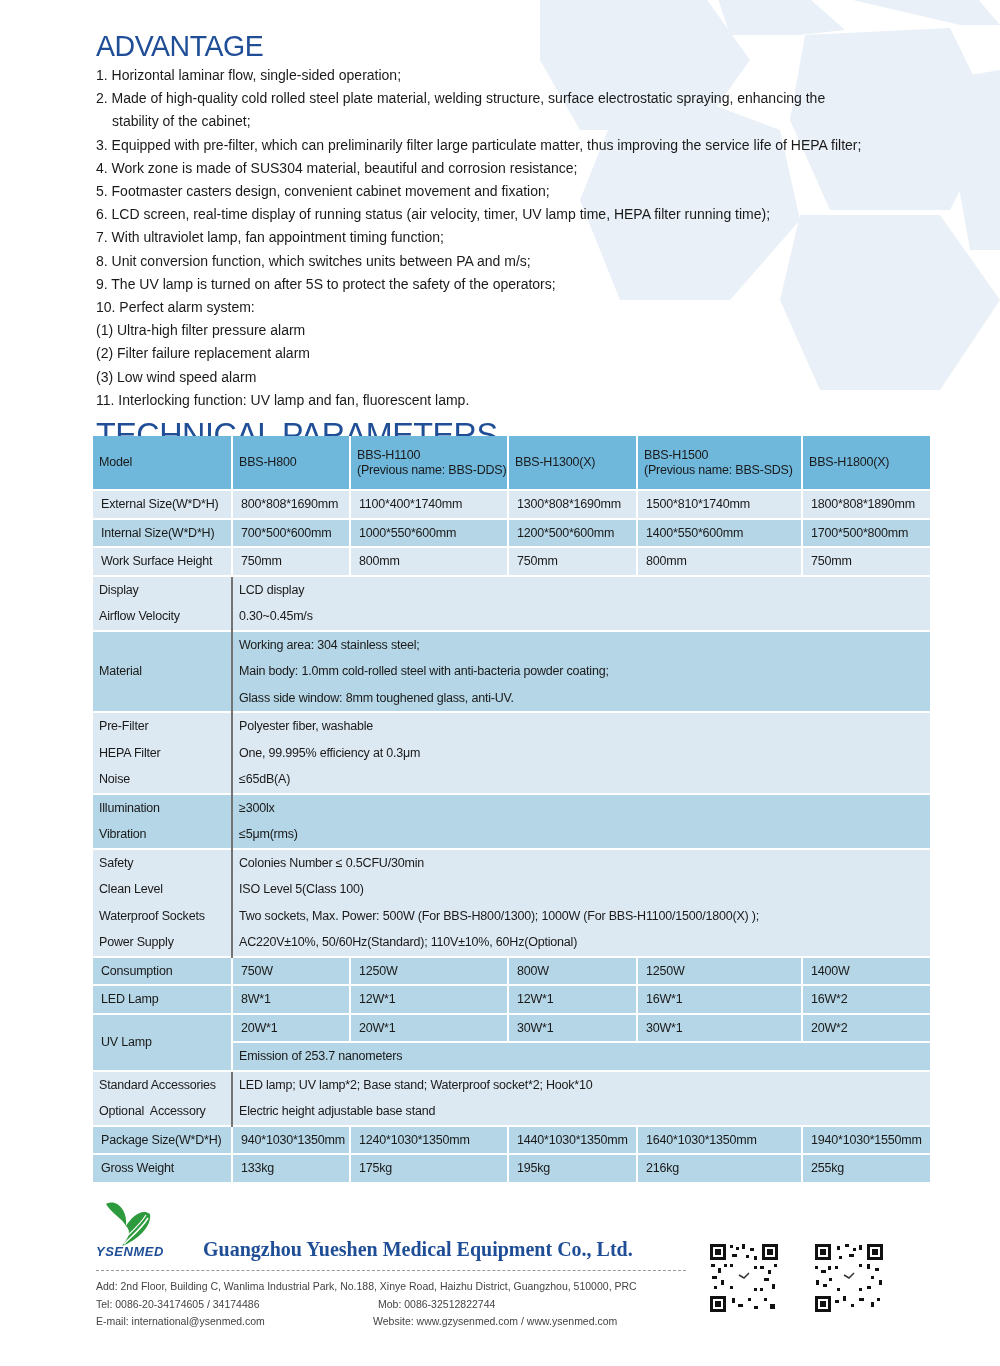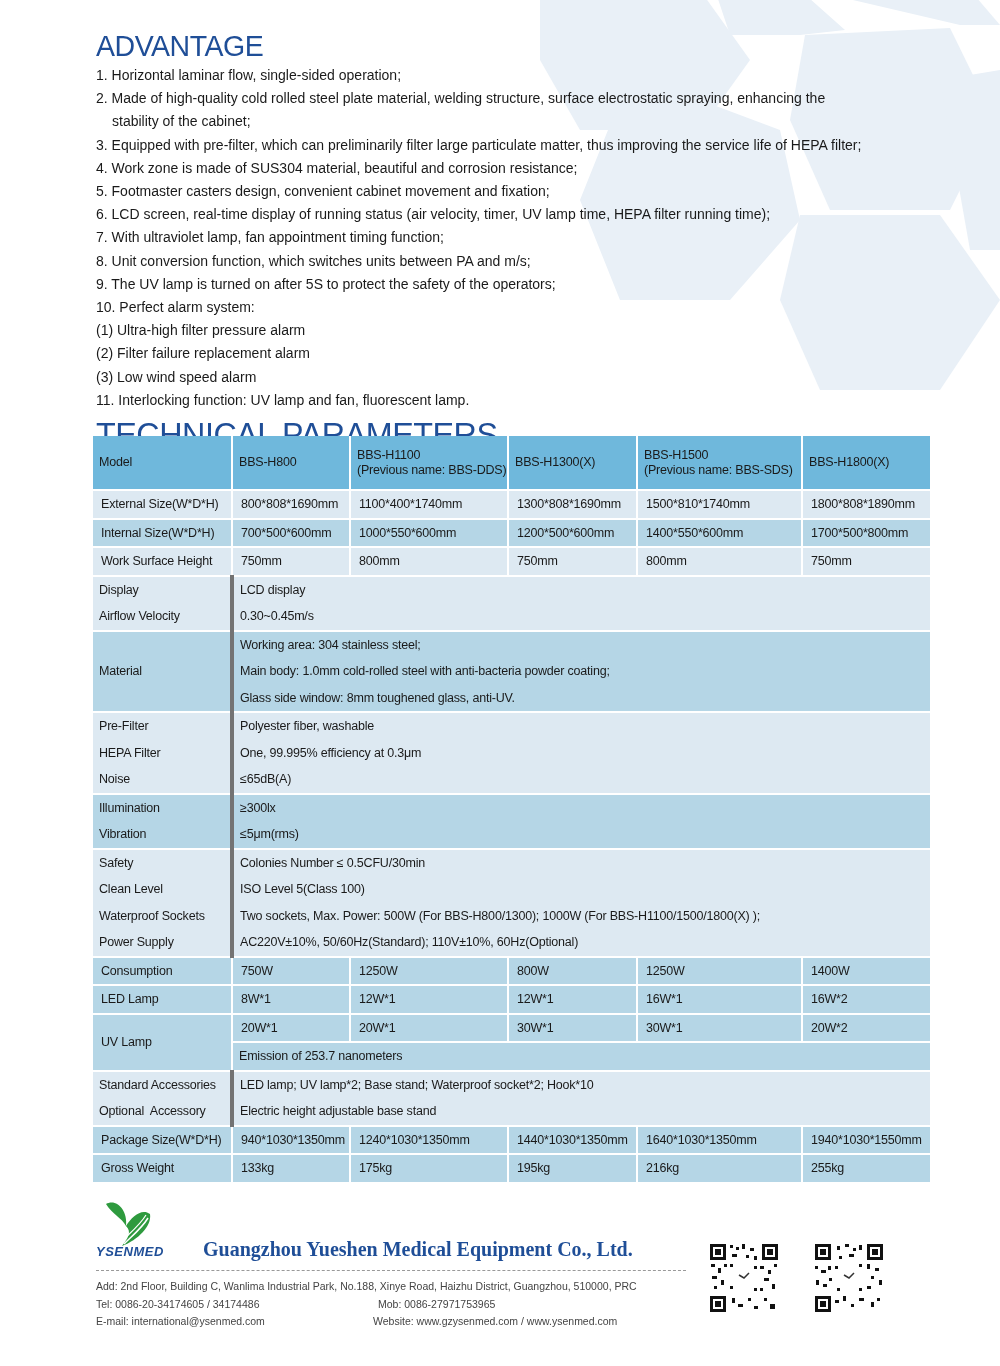--- a/index.html
+++ b/index.html
@@ -24,21 +24,21 @@
   .adv-list li { font-size: 14px; line-height: 23.2px; color: #1a1a1a; white-space: nowrap; }
 
   table.spec {
     position: absolute; left: 93px; top: 436px; width: 837px;
     border-collapse: collapse; table-layout: fixed;
     font-size: 12.5px; color: #1a1a1a; letter-spacing: -0.2px;
   }
   table.spec td { padding: 0 0 0 6px; height: 26.5px; vertical-align: middle; white-space: nowrap; overflow: hidden; }
   table.spec tr.hdr td { background: #6fb8dc; height: 53px; border-right: 2px solid #ffffff; border-bottom: 2px solid #ffffff; line-height: 15px; }
   table.spec tr.hdr td:last-child { border-right: none; }
-  table.spec td.lbl { border-right: 4px solid #737373; }
+  table.spec td.lbl { border-right: 2px solid #737373; }
   table.spec tr.light td { background: #dde9f2; }
   table.spec tr.mid td { background: #b5d6e6; }
   table.spec tr.cols td { border-right: 2px solid #ffffff; padding-left: 8px; }
   table.spec tr.cols td:last-child { border-right: none; }
   table.spec tr.gstart td { border-top: 2px solid #ffffff; }
   table.spec tr.split td { border-bottom: 2px solid #ffffff; }
 
   .footer { position: absolute; left: 0; top: 1190px; width: 844px; height: 176px; }
   .logo { position: absolute; left: 98px; top: 6px; width: 60px; height: 54px; }
   .logo-text { position: absolute; left: 96px; top: 54px; font-family: "Liberation Sans", sans-serif; font-style: italic; font-weight: bold; font-size: 13px; color: #1f4e97; letter-spacing: 0.5px; }
@@ -267,21 +267,21 @@
       <path d="M8 8 C18 2, 30 14, 28 30 C24 22, 14 18, 8 8 Z" fill="#2e9a3e"></path>
       <path d="M28 30 C34 20, 44 12, 52 18 C54 30, 40 44, 24 50 C30 42, 34 36, 28 30 Z" fill="#2e9a3e"></path>
       <path d="M26 48 C34 40, 44 32, 50 22" stroke="#ffffff" stroke-width="1.5" fill="none"></path>
       <path d="M24 45 C32 37, 42 29, 48 19" stroke="#ffffff" stroke-width="1.2" fill="none"></path>
     </svg>
     <div class="logo-text">YSENMED</div>
     <div class="company">Guangzhou Yueshen Medical Equipment Co., Ltd.</div>
     <div class="dash"></div>
     <div class="addr" style="left:96px; top:90px;">Add: 2nd Floor, Building C, Wanlima Industrial Park, No.188, Xinye Road, Haizhu District, Guangzhou, 510000, PRC</div>
     <div class="addr" style="left:96px; top:108px;">Tel: 0086-20-34174605 / 34174486</div>
-    <div class="addr" style="left:378px; top:108px;">Mob: 0086-27971753965</div>
+    <div class="addr" style="left:378px; top:108px;">Mob: 0086-32512822744</div>
     <div class="addr" style="left:96px; top:125px;">E-mail: international@ysenmed.com</div>
     <div class="addr" style="left:373px; top:125px;">Website: www.gzysenmed.com / www.ysenmed.com</div>
 
     <svg class="qr" style="left:708px; top:52px;" viewBox="0 0 72 72" xmlns="http://www.w3.org/2000/svg">
       <rect width="72" height="72" fill="#fff"></rect>
       <g fill="#111">
         <rect x="2" y="2" width="16" height="16"></rect>
           <rect x="5" y="5" width="10" height="10" fill="#fff"></rect>
           <rect x="7" y="7" width="6" height="6"></rect>
         <rect x="54" y="2" width="16" height="16"></rect>

